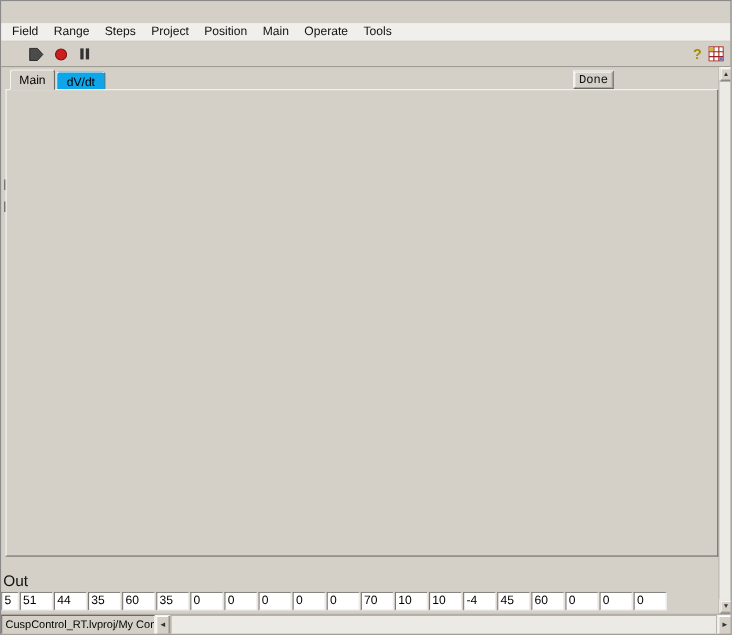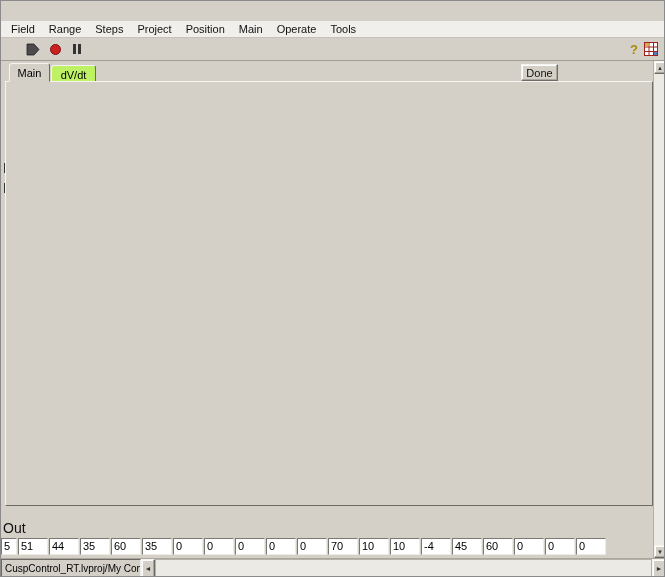--- a/index.html
+++ b/index.html
@@ -19,25 +19,25 @@
   .toolbar-right { margin-left:auto; display:flex; align-items:center; gap:6px; padding-right:6px; }
   .help-q { font-size:13px; font-weight:bold; color:#a78b00; }
 
   
   .raised { background:#d4d0c8; border:1px solid; border-color:#f6f4f0 #6e6b64 #6e6b64 #f6f4f0; box-shadow: inset -1px -1px 0 #aaa69e, inset 1px 1px 0 #ffffff; }
   .sunken { background:#ffffff; border:1px solid; border-color:#6e6b64 #f0eee9 #f0eee9 #6e6b64; box-shadow: inset 1px 1px 0 #b9b5ad; }
 
   
   .tab { position:absolute; font-size:11px; text-align:center; padding-top:3px; background:#d4d0c8; border:1px solid; border-color:#f6f4f0 #6e6b64 transparent #f6f4f0; border-radius:3px 3px 0 0; }
   .tab.active { z-index:5; }
-  .tab.inactive { background:#bef264; z-index:1; }
+  .tab.inactive { background:#0ea5e9; z-index:1; }
   .tabpage { position:absolute; left:4px; top:80px; width:648px; height:425px; border:1px solid; border-color:#f6f4f0 #6e6b64 #6e6b64 #f6f4f0; background:#d4d0c8; z-index:2; }
 
   .lbl { position:absolute; font-size:14px; color:#111; }
-  .btn { position:absolute; font-size:11px; color:#111; text-align:center; display:flex; align-items:center; justify-content:center; cursor:default; }
+  .btn { position:absolute; font-size:11px; color:#111; text-align:center; display:flex; align-items:center; justify-content:center; cursor:default;font-family:Liberation Mono, monospace; }
   .inp { position:absolute; font-size:11px; padding-left:3px; color:#000; font-family:"Liberation Sans",sans-serif; }
   input.inp { outline:none; }
 
   
   .row-strip { position:absolute; display:flex; align-items:flex-start; }
   .cells { display:flex; gap:1px; }
   .cell { width:25px; height:15px; font-size:10px; line-height:13px; padding-left:2px; background:#fff; border:1px solid; border-color:#7c7974 #edebe6 #edebe6 #7c7974; overflow:hidden; white-space:nowrap; }
   .cell.gray { background:#d4d0c8; }
   .row-arrow { width:9px; height:15px; font-size:6px; line-height:13px; text-align:center; color:#333; background:#d4d0c8; border:1px solid; border-color:#f6f4f0 #6e6b64 #6e6b64 #f6f4f0; margin:0 1px; flex:0 0 auto; }
 

